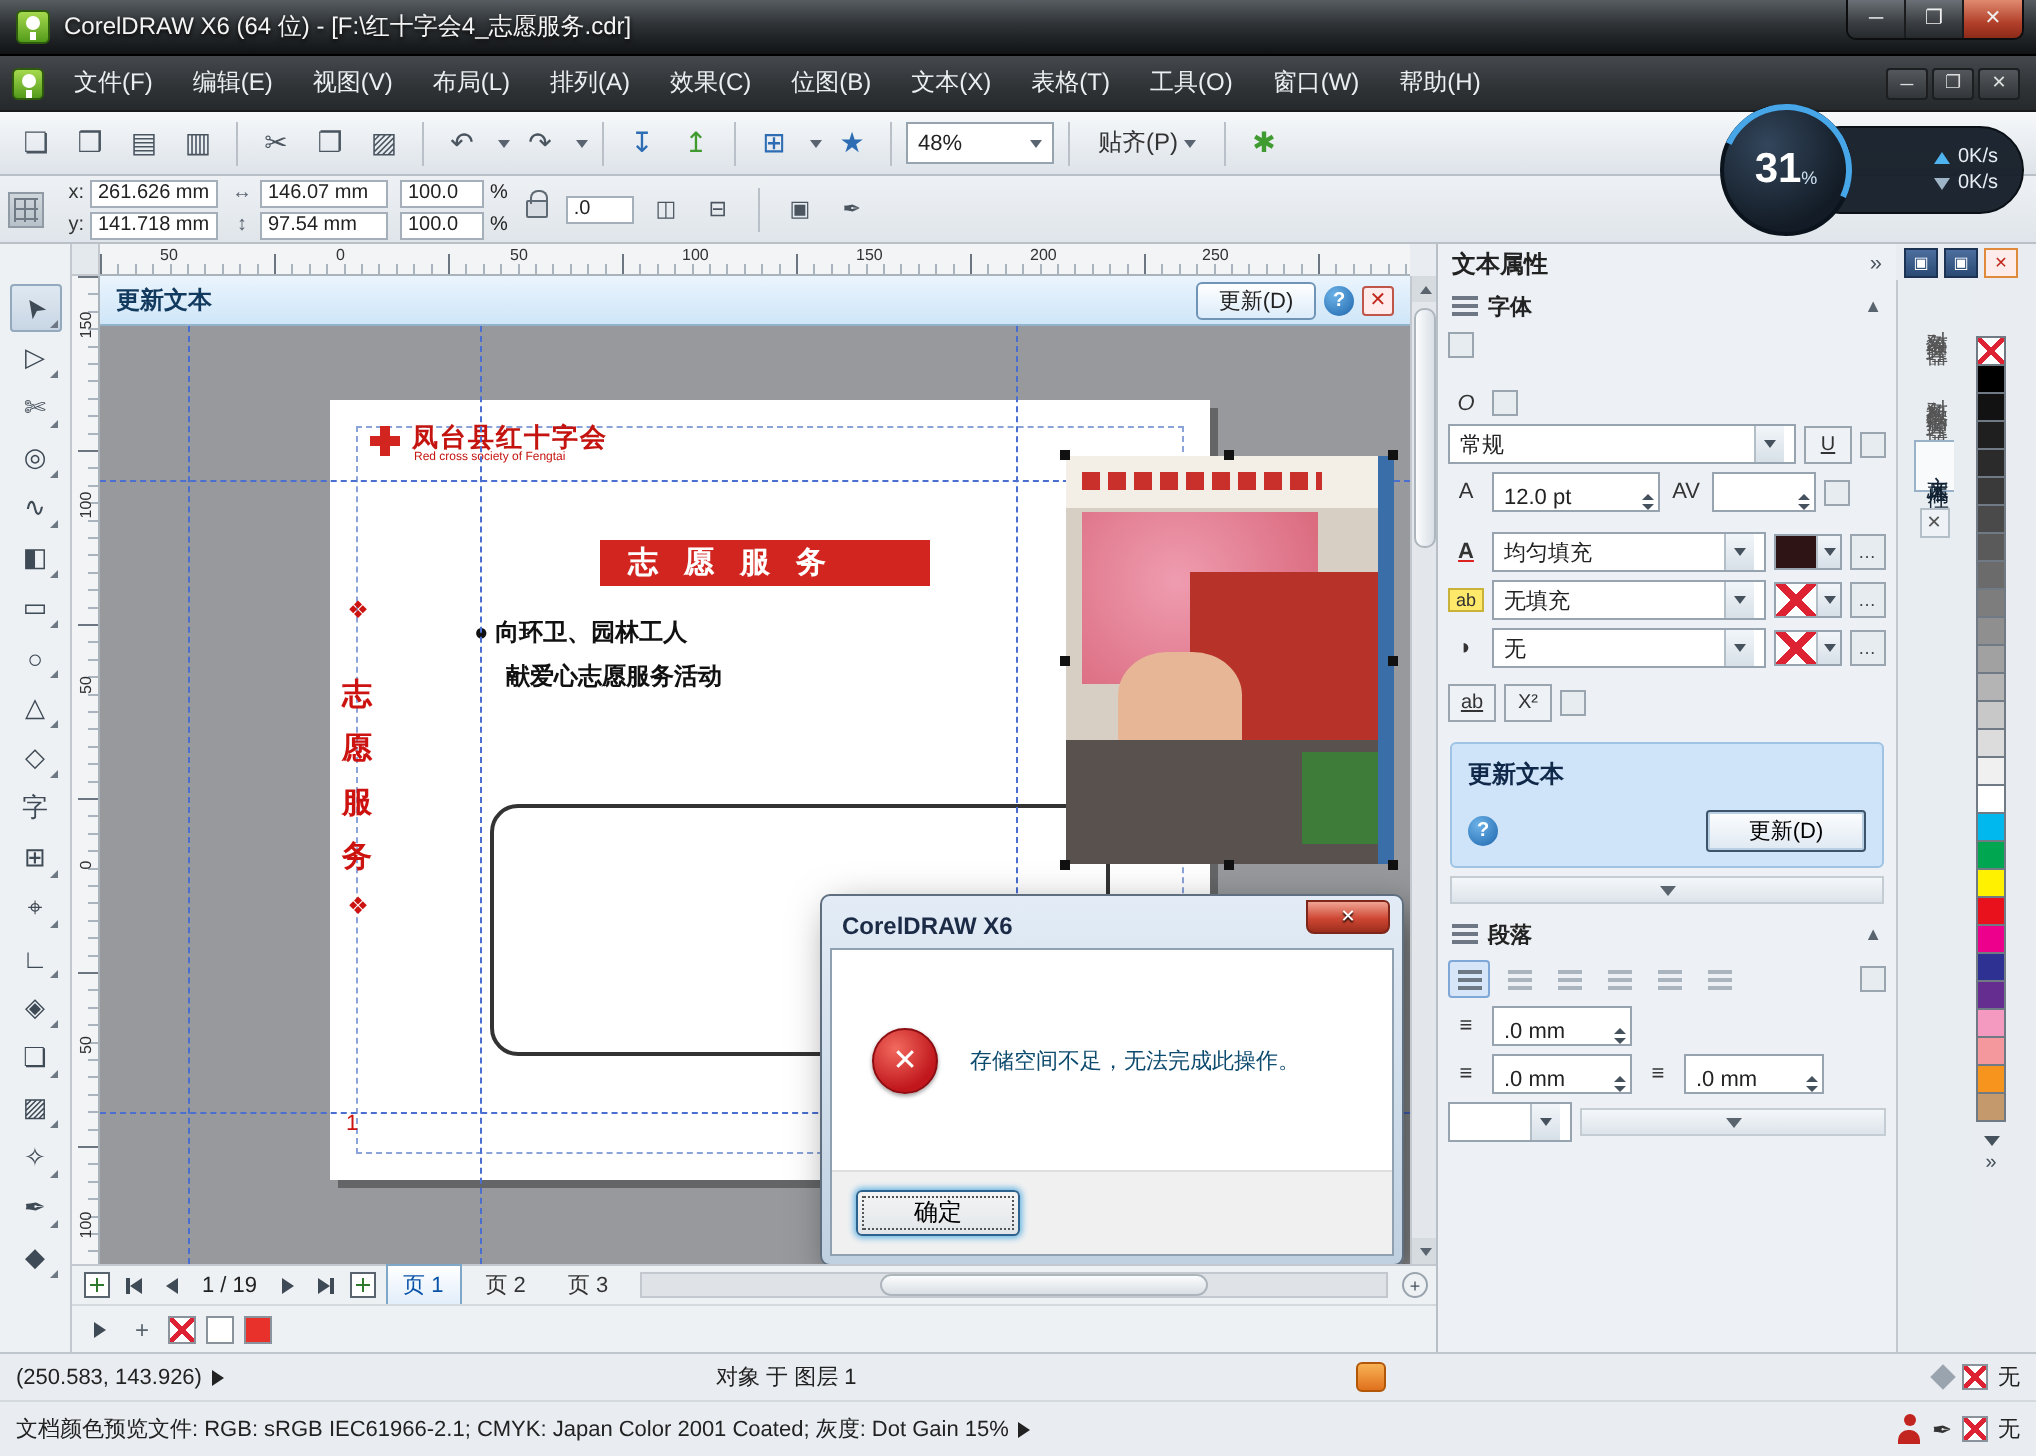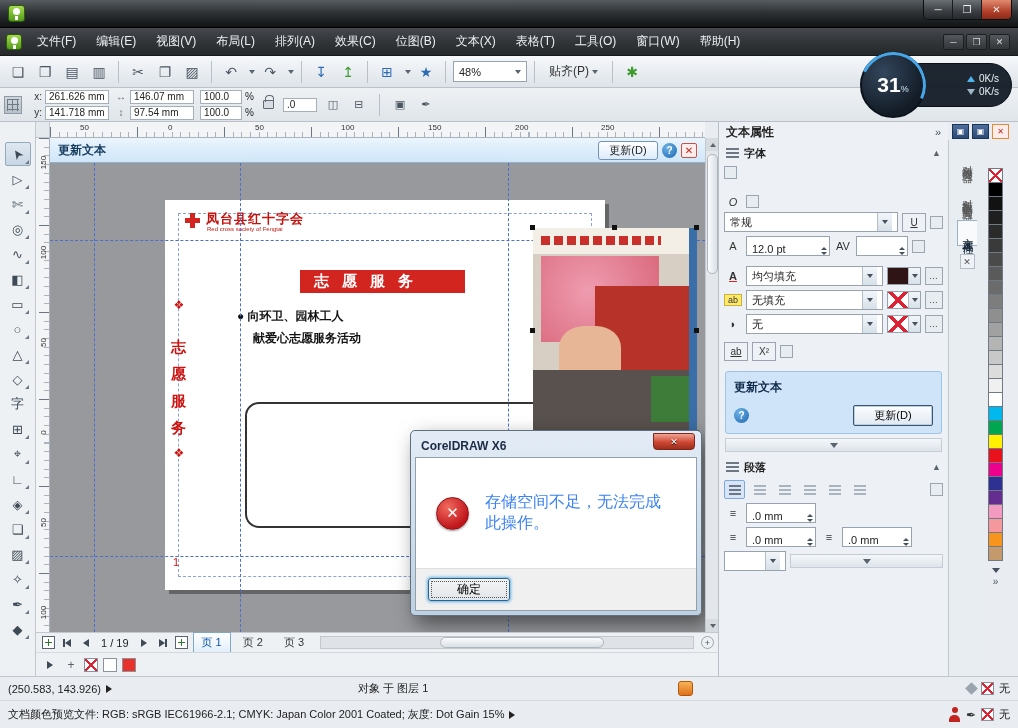--- a/index.html
+++ b/index.html
@@ -110,27 +110,27 @@
 .ph-blue{position:absolute;right:0;top:0;width:8px;height:204px;background:#3a6ea8;}
 .handle{position:absolute;width:5px;height:5px;background:#111;z-index:6;}
 .vscroll{left:705px;top:138px;width:13px;height:494px;background:#e3e7eb;border-left:1px solid #c2c8ce;}
 .vs-arrow{position:absolute;left:0;width:13px;height:13px;background:#d6dbe0;display:flex;align-items:center;justify-content:center;}
 .vs-arrow i{width:0;height:0;border-left:3px solid transparent;border-right:3px solid transparent;}
 .vs-arrow.up i{border-bottom:4px solid #5a646e;}
 .vs-arrow.dn i{border-top:4px solid #5a646e;}
 .vthumb{position:absolute;left:1px;top:16px;width:11px;height:120px;background:linear-gradient(90deg,#fbfcfd,#d9dfe5);border:1px solid #aeb6bd;border-radius:5px;}
 
 
-.dlg{left:360px;top:267px;width:292px;height:186px;z-index:30;background:linear-gradient(#e3ecf6,#bfd0e1);border:1px solid #5f6f7f;border-radius:5px;box-shadow:6px 8px 20px rgba(0,0,0,.5);padding:4px;position:absolute;}
+.dlg{left:360px;top:284px;width:292px;height:186px;z-index:30;background:linear-gradient(#e3ecf6,#bfd0e1);border:1px solid #5f6f7f;border-radius:5px;box-shadow:6px 8px 20px rgba(0,0,0,.5);padding:4px;position:absolute;}
 .dlg-title{height:22px;display:flex;align-items:center;padding:0 6px;font-weight:bold;color:#1b2a45;font-size:12px;position:relative;}
 .dlg-close{position:absolute;top:-2px;right:2px;width:42px;height:17px;background:linear-gradient(#f0a494,#ce4733 55%,#9c2d1c);border:1px solid #7e261a;border-radius:0 3px 4px 4px;color:#fff;font-size:9px;font-weight:bold;display:flex;align-items:center;justify-content:center;text-shadow:0 1px 1px #000;}
 .dlg-inner{height:154px;background:#f0f0f0;border:1px solid #8fa0b0;display:flex;flex-direction:column;}
 .dlg-body{flex:1;background:#fff;display:flex;align-items:center;gap:16px;padding:0 20px;}
 .err-icon{width:33px;height:33px;border-radius:50%;background:radial-gradient(circle at 35% 30%,#f26a5e,#c0161c 70%);border:1px solid #8c0e12;color:#fff;font-weight:bold;font-size:15px;display:flex;align-items:center;justify-content:center;flex:none;box-shadow:0 1px 2px rgba(0,0,0,.4);}
-.dlg-msg{font-size:16px;color:#3b82f6;}
+.dlg-msg{font-size:11px;color:#0c4a6e;}
 .dlg-foot{height:42px;background:#f0f0f0;border-top:1px solid #dfdfdf;display:flex;align-items:center;padding:0 12px;}
 .okbtn{width:82px;height:23px;background:linear-gradient(#f4f4f4,#e2e6ea);border:1px solid #2c628b;border-radius:3px;box-shadow:0 0 3px 1px #63b3e4;font-size:12px;outline:1px dotted #555;outline-offset:-4px;font-family:inherit;}
 
 
 .pagenav{left:36px;top:632px;width:682px;height:20px;background:#eef1f4;border-top:1px solid #c2c8ce;display:flex;align-items:center;padding:0 4px;gap:3px;font-size:11px;}
 .nbtn{width:16px;height:15px;display:flex;align-items:center;justify-content:center;position:relative;}
 .tl{width:0;height:0;border-top:4px solid transparent;border-bottom:4px solid transparent;border-right:6px solid #3e4a55;}
 .tr{width:0;height:0;border-top:4px solid transparent;border-bottom:4px solid transparent;border-left:6px solid #3e4a55;}
 .bar{width:2px;height:8px;background:#3e4a55;}
 .addpg{width:13px;height:13px;border:1px solid #5a646e;position:relative;background:#fff;}
@@ -209,20 +209,21 @@
 .pal-arrow i{width:0;height:0;border-left:4px solid transparent;border-right:4px solid transparent;border-top:5px solid #45515c;}
 .pal-more{width:15px;text-align:center;color:#45515c;font-size:10px;}
 </style>
 </head>
 <body>
 
 <div id="app">
 
   <div class="titlebar abs">
     <span class="appicon"></span>
+    <span class="title-text">CorelDRAW X6 (64 位) - [F:\红十字会4_志愿服务.cdr]</span>
     <span class="winbtns">
       <span class="winbtn">─</span>
       <span class="winbtn">❐</span>
       <span class="winbtn close">✕</span>
     </span>
   </div>
 
   <div class="menubar abs">
     <span class="appicon" style="width:16px;height:16px;margin-right:4px;"></span>
     <span class="menuitem">文件(F)</span>

